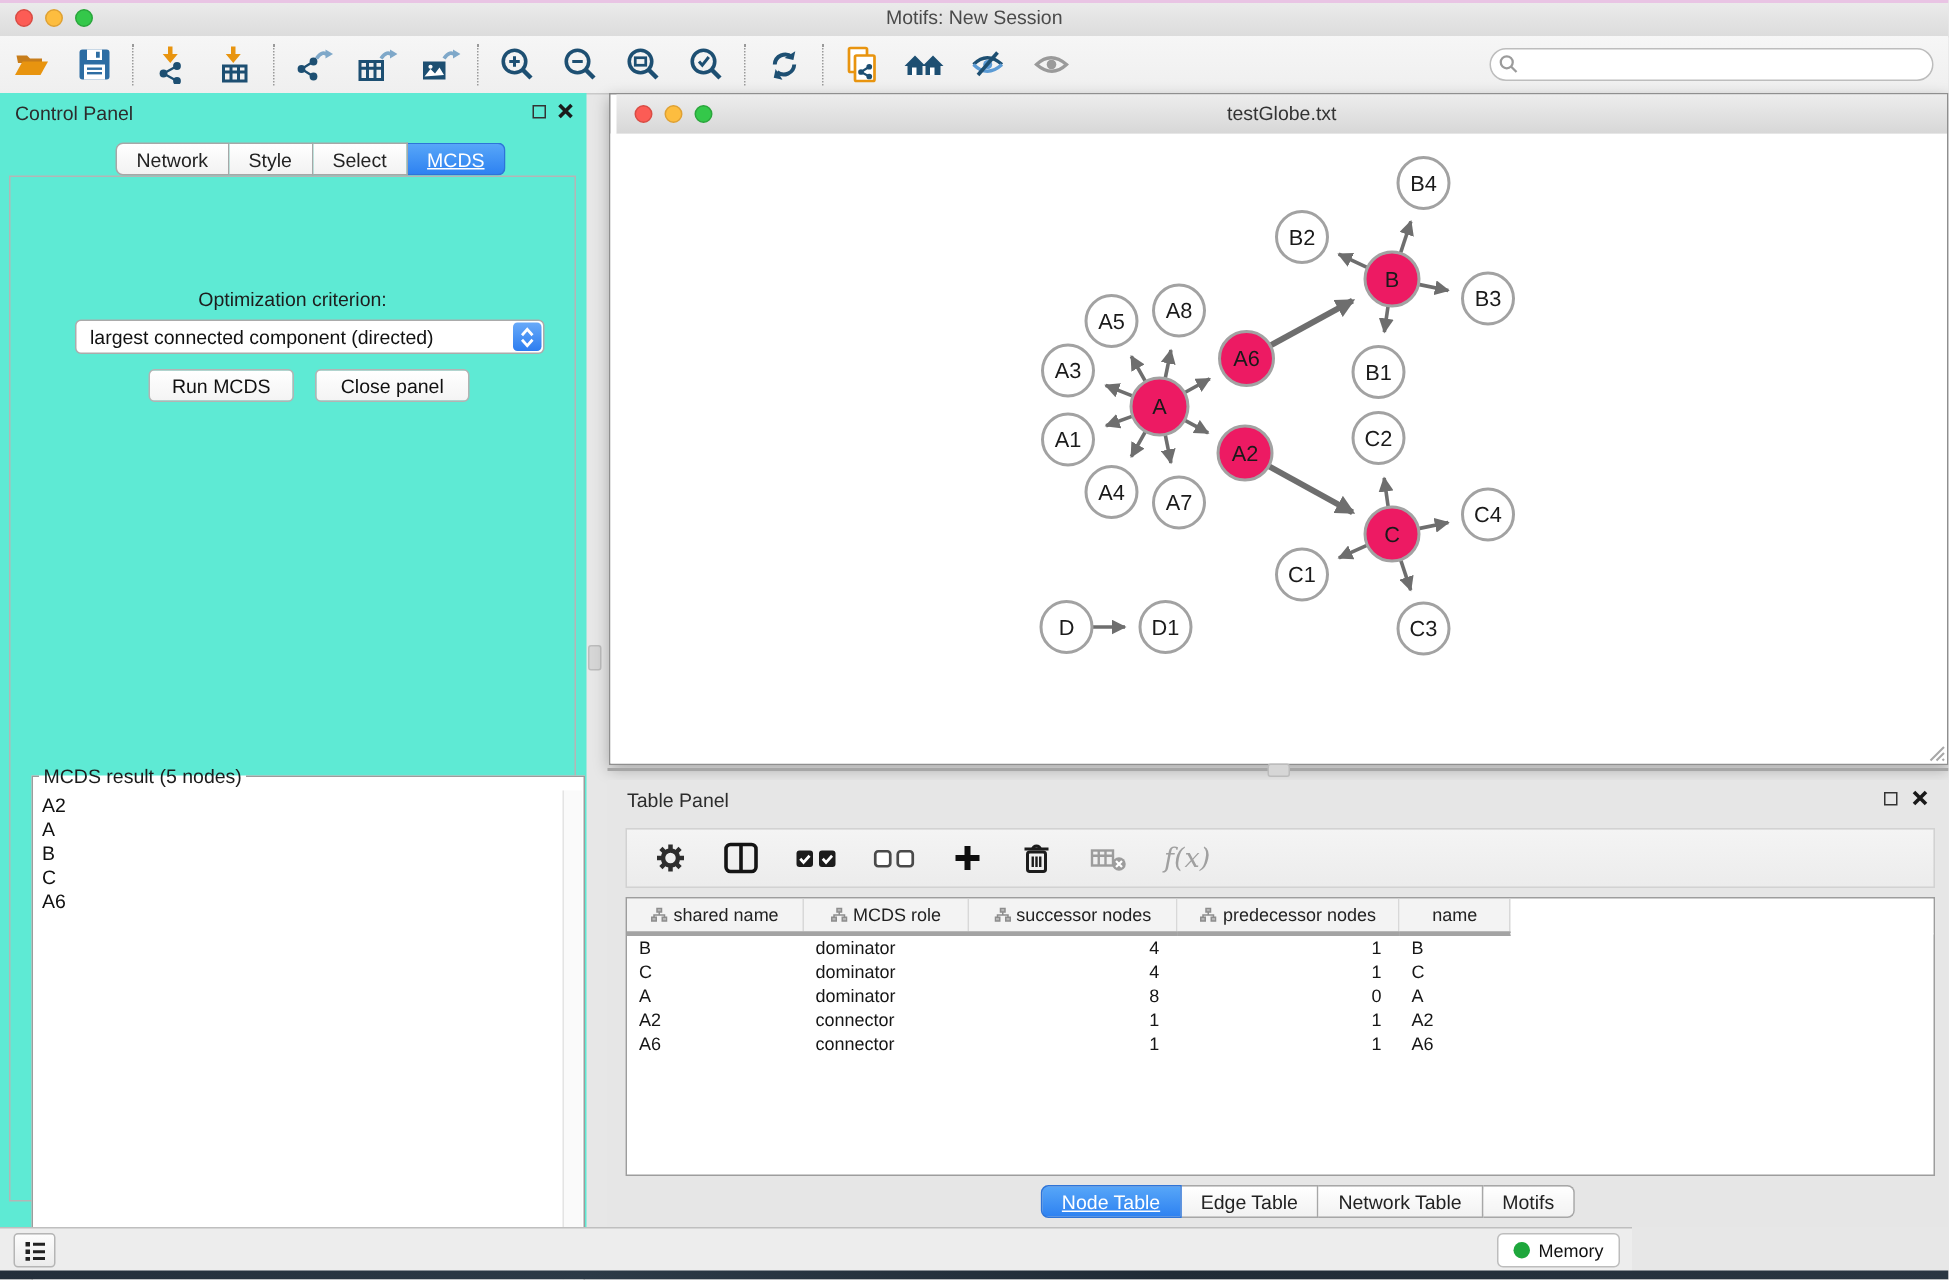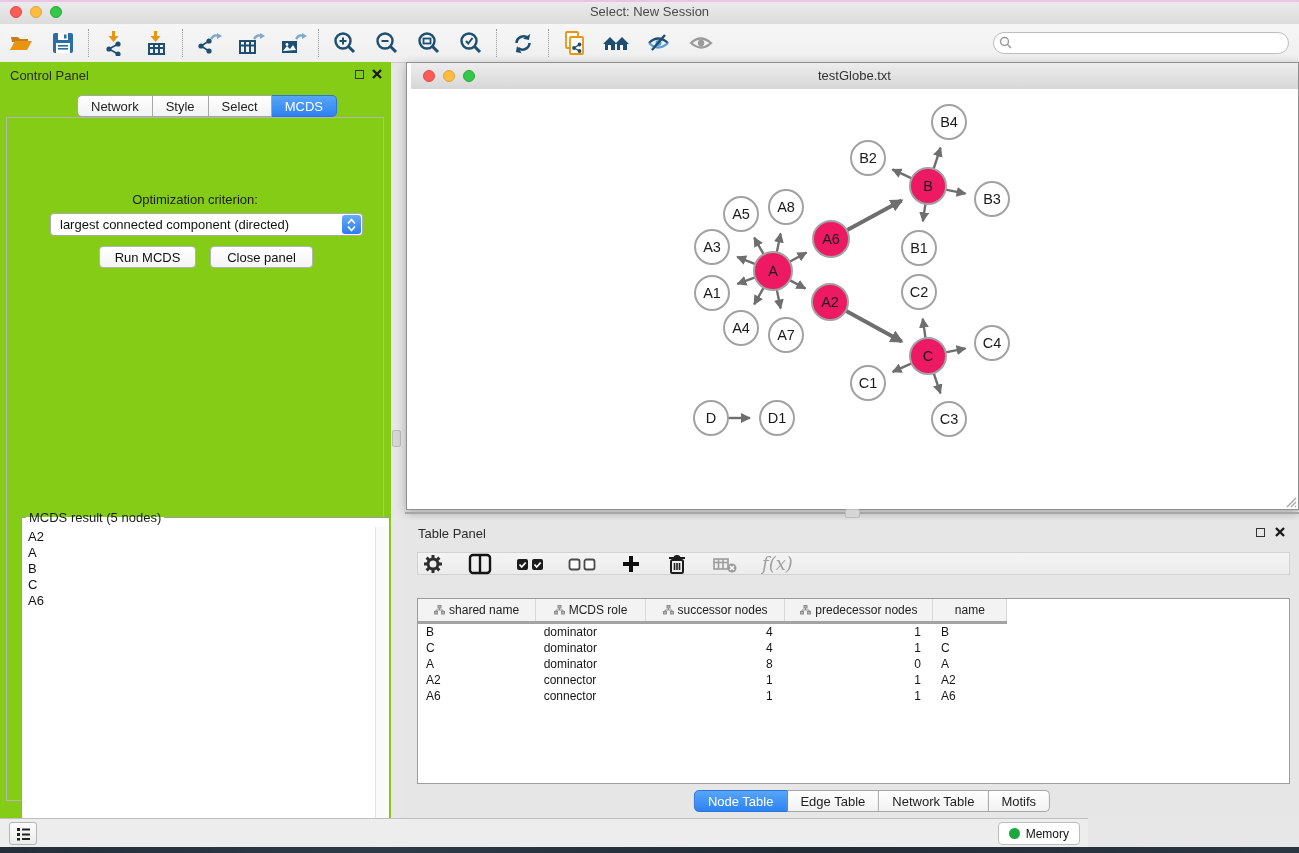--- a/index.html
+++ b/index.html
@@ -23,35 +23,35 @@
     background:linear-gradient(#f6f6f6,#efefef);border-bottom:1px solid #c9c9c9;
     display:flex;align-items:center;}
   .tbtn{width:42px;height:34px;display:flex;align-items:center;justify-content:center;
     background:none;border:none;padding:0;cursor:default;}
   .tsep{width:1px;height:28px;border-left:1px dotted #9a9a9a;margin:0 4px;}
   #searchwrap{position:absolute;right:10px;top:8px;width:296px;height:22px;}
   #searchwrap svg{position:absolute;left:6px;top:4px;}
   #search-input{width:100%;height:22px;box-sizing:border-box;border:1px solid #bdbdbd;
     border-radius:11px;padding:0 8px 0 24px;font-size:12px;background:#fff;outline:none;}
   
-  #control-panel{position:absolute;left:0;top:62px;width:391px;height:756px;background:#84cc16;}
+  #control-panel{position:absolute;left:0;top:62px;width:391px;height:756px;background:#5eead4;}
   .panel-head{position:absolute;left:0;top:0;right:0;height:26px;}
   .panel-head .ptitle{position:absolute;left:10px;top:6px;font-size:13px;color:#2c2c2c;}
   .float-ico{position:absolute;top:8px;width:9px;height:9px;border:1.5px solid #333;
     box-sizing:border-box;background:transparent;}
   .close-ico{position:absolute;top:6px;width:12px;height:12px;}
   #cp-border{position:absolute;left:6px;top:55px;width:378px;height:684px;
     border:1px solid #b5b5b5;box-sizing:border-box;}
   #cp-tabs{position:absolute;left:77px;top:33px;height:22px;display:flex;z-index:2;}
   .seg{height:22px;box-sizing:border-box;border:1px solid #a7a7a7;border-left:none;
     background:linear-gradient(#ffffff,#f2f2f2);font-size:13px;color:#222;
     display:flex;align-items:center;justify-content:center;padding:0 13px;cursor:default;}
   .seg:first-child{border-left:1px solid #a7a7a7;border-radius:5px 0 0 5px;}
   .seg:last-child{border-radius:0 5px 5px 0;}
-  .seg.active{background:linear-gradient(#57a6f8,#2e82f1);color:#fff;border-color:#2e74d8;}
+  .seg.active{background:linear-gradient(#57a6f8,#2e82f1);color:#fff;border-color:#2e74d8;text-decoration:underline;}
   .opt-label{position:absolute;left:0;right:0;top:74px;text-align:center;
     font-size:13px;color:#1d1d1d;}
   .combo{position:absolute;left:43px;top:95px;width:313px;height:23px;background:#fff;
     border:1px solid #ababab;border-radius:4px;box-sizing:border-box;font-size:13px;color:#111;
     display:flex;align-items:center;padding-left:9px;}
   .combo .stepper{position:absolute;right:1px;top:1px;width:19px;height:19px;border-radius:3px;
     background:linear-gradient(#68aaf9,#2d7df0);display:flex;align-items:center;justify-content:center;}
   .mac-btn{position:absolute;height:22px;box-sizing:border-box;border:1px solid #b3b3b3;
     border-radius:4px;background:linear-gradient(#ffffff,#f4f4f4);font-size:13px;color:#111;
     font-family:"Liberation Sans",sans-serif;}
@@ -76,23 +76,23 @@
     border:1px solid #8f8f8f;box-sizing:border-box;box-shadow:0 3px 10px rgba(0,0,0,.28);}
   .win-titlebar{position:absolute;left:4px;top:0;right:0;height:26px;
     background:linear-gradient(#ededed,#d7d7d7);border-bottom:1px solid #b0b0b0;}
   .win-titlebar .lights{top:7px;left:12px;}
   .win-titlebar .wtitle{position:absolute;left:0;right:0;top:5px;text-align:center;
     font-size:13px;color:#333;}
   #net-canvas{position:absolute;left:0;top:26px;right:0;bottom:0;background:#fff;}
   #resize-corner{position:absolute;right:1px;bottom:1px;}
   
   #table-panel{position:absolute;left:405px;top:520px;width:894px;height:298px;background:#e6e6e6;}
-  #tp-toolbar{position:absolute;left:12px;right:9px;top:32px;height:23px;
+  #tp-toolbar{position:absolute;left:12px;right:9px;top:32px;height:40px;
     background:linear-gradient(#f4f4f4,#ececec);border:1px solid #d2d2d2;box-sizing:border-box;
-    display:flex;align-items:center;gap:24px;padding-left:4px;}
+    display:flex;align-items:center;gap:24px;padding-left:18px;}
   .tpbtn{background:none;border:none;padding:0;display:flex;align-items:center;justify-content:center;}
   .fx{font-family:"DejaVu Serif",serif;font-style:italic;font-size:18px;color:#a0a0a0;}
   #tp-table-wrap{position:absolute;left:12px;right:9px;top:78px;height:186px;background:#fff;
     border:1px solid #9d9d9d;box-sizing:border-box;overflow:hidden;}
   table#node-table{border-collapse:collapse;font-size:12px;table-layout:fixed;}
   #node-table th{height:20px;background:#f3f3f3;border-bottom:3px solid #a3a3a3;
     border-right:1px solid #d8d8d8;font-weight:normal;color:#222;text-align:center;
     overflow:hidden;white-space:nowrap;}
   #node-table th .hicon{vertical-align:-1px;margin-right:4px;}
   #node-table td{height:16px;padding:0 8px;color:#161616;white-space:nowrap;overflow:hidden;}
@@ -115,21 +115,21 @@
 <body>
 
 <div id="app">
 
   <div id="titlebar">
     <div class="lights">
       <span class="light red"></span>
       <span class="light yellow"></span>
       <span class="light green"></span>
     </div>
-    <div class="title">Select: New Session</div>
+    <div class="title">Motifs: New Session</div>
   </div>
 
   <div id="toolbar">
     <button class="tbtn">
       <svg width="26" height="26">
           <path d="M3 7 h7 l2 2 h8 v3 H4 z" fill="#c77d1b"></path>
           <path d="M2 20 h17 l5 -9 H7 z" fill="#e8940f"></path>
         </svg>
     </button>
     <button class="tbtn">

